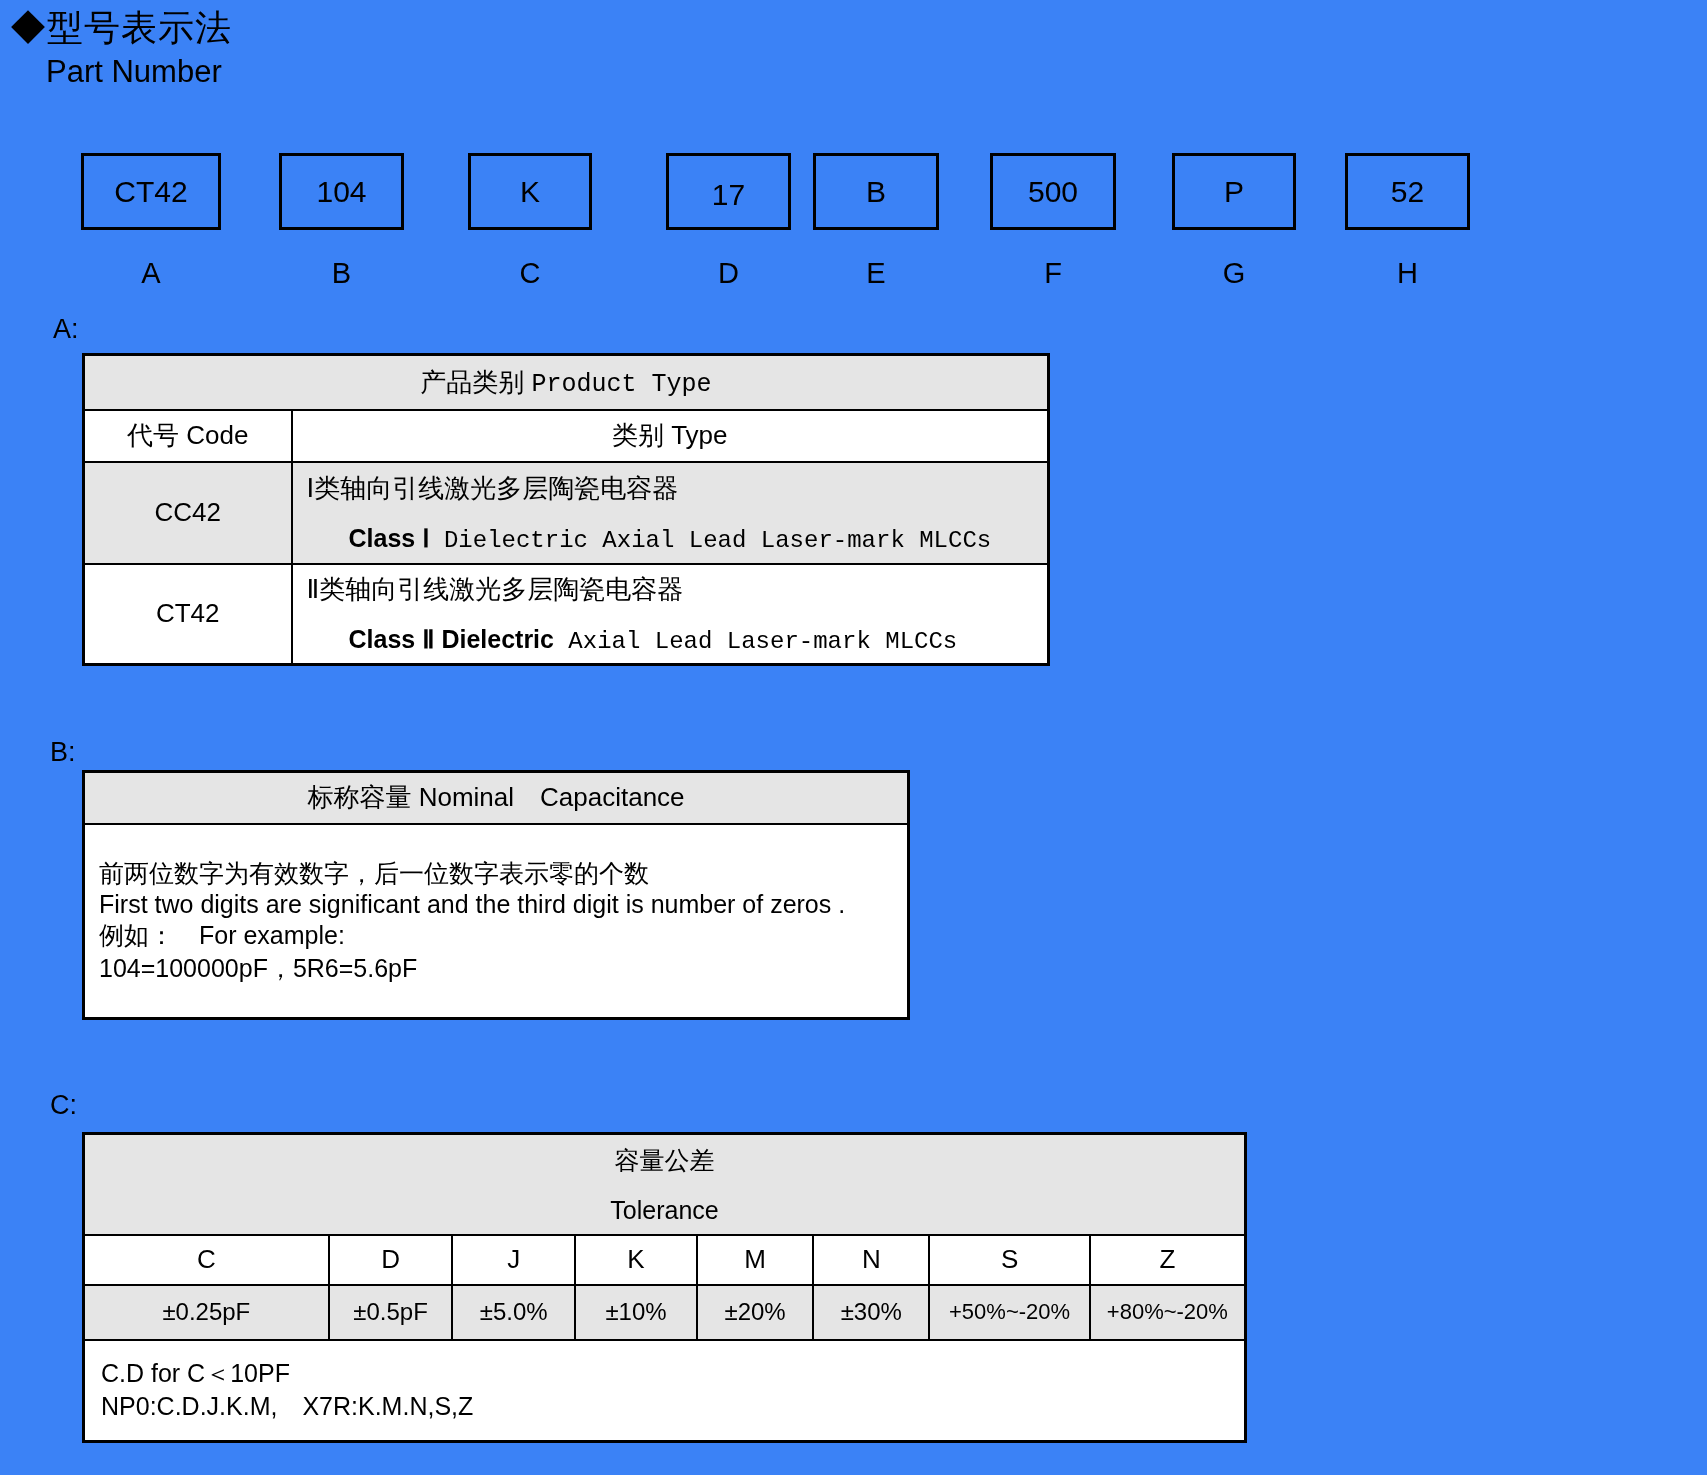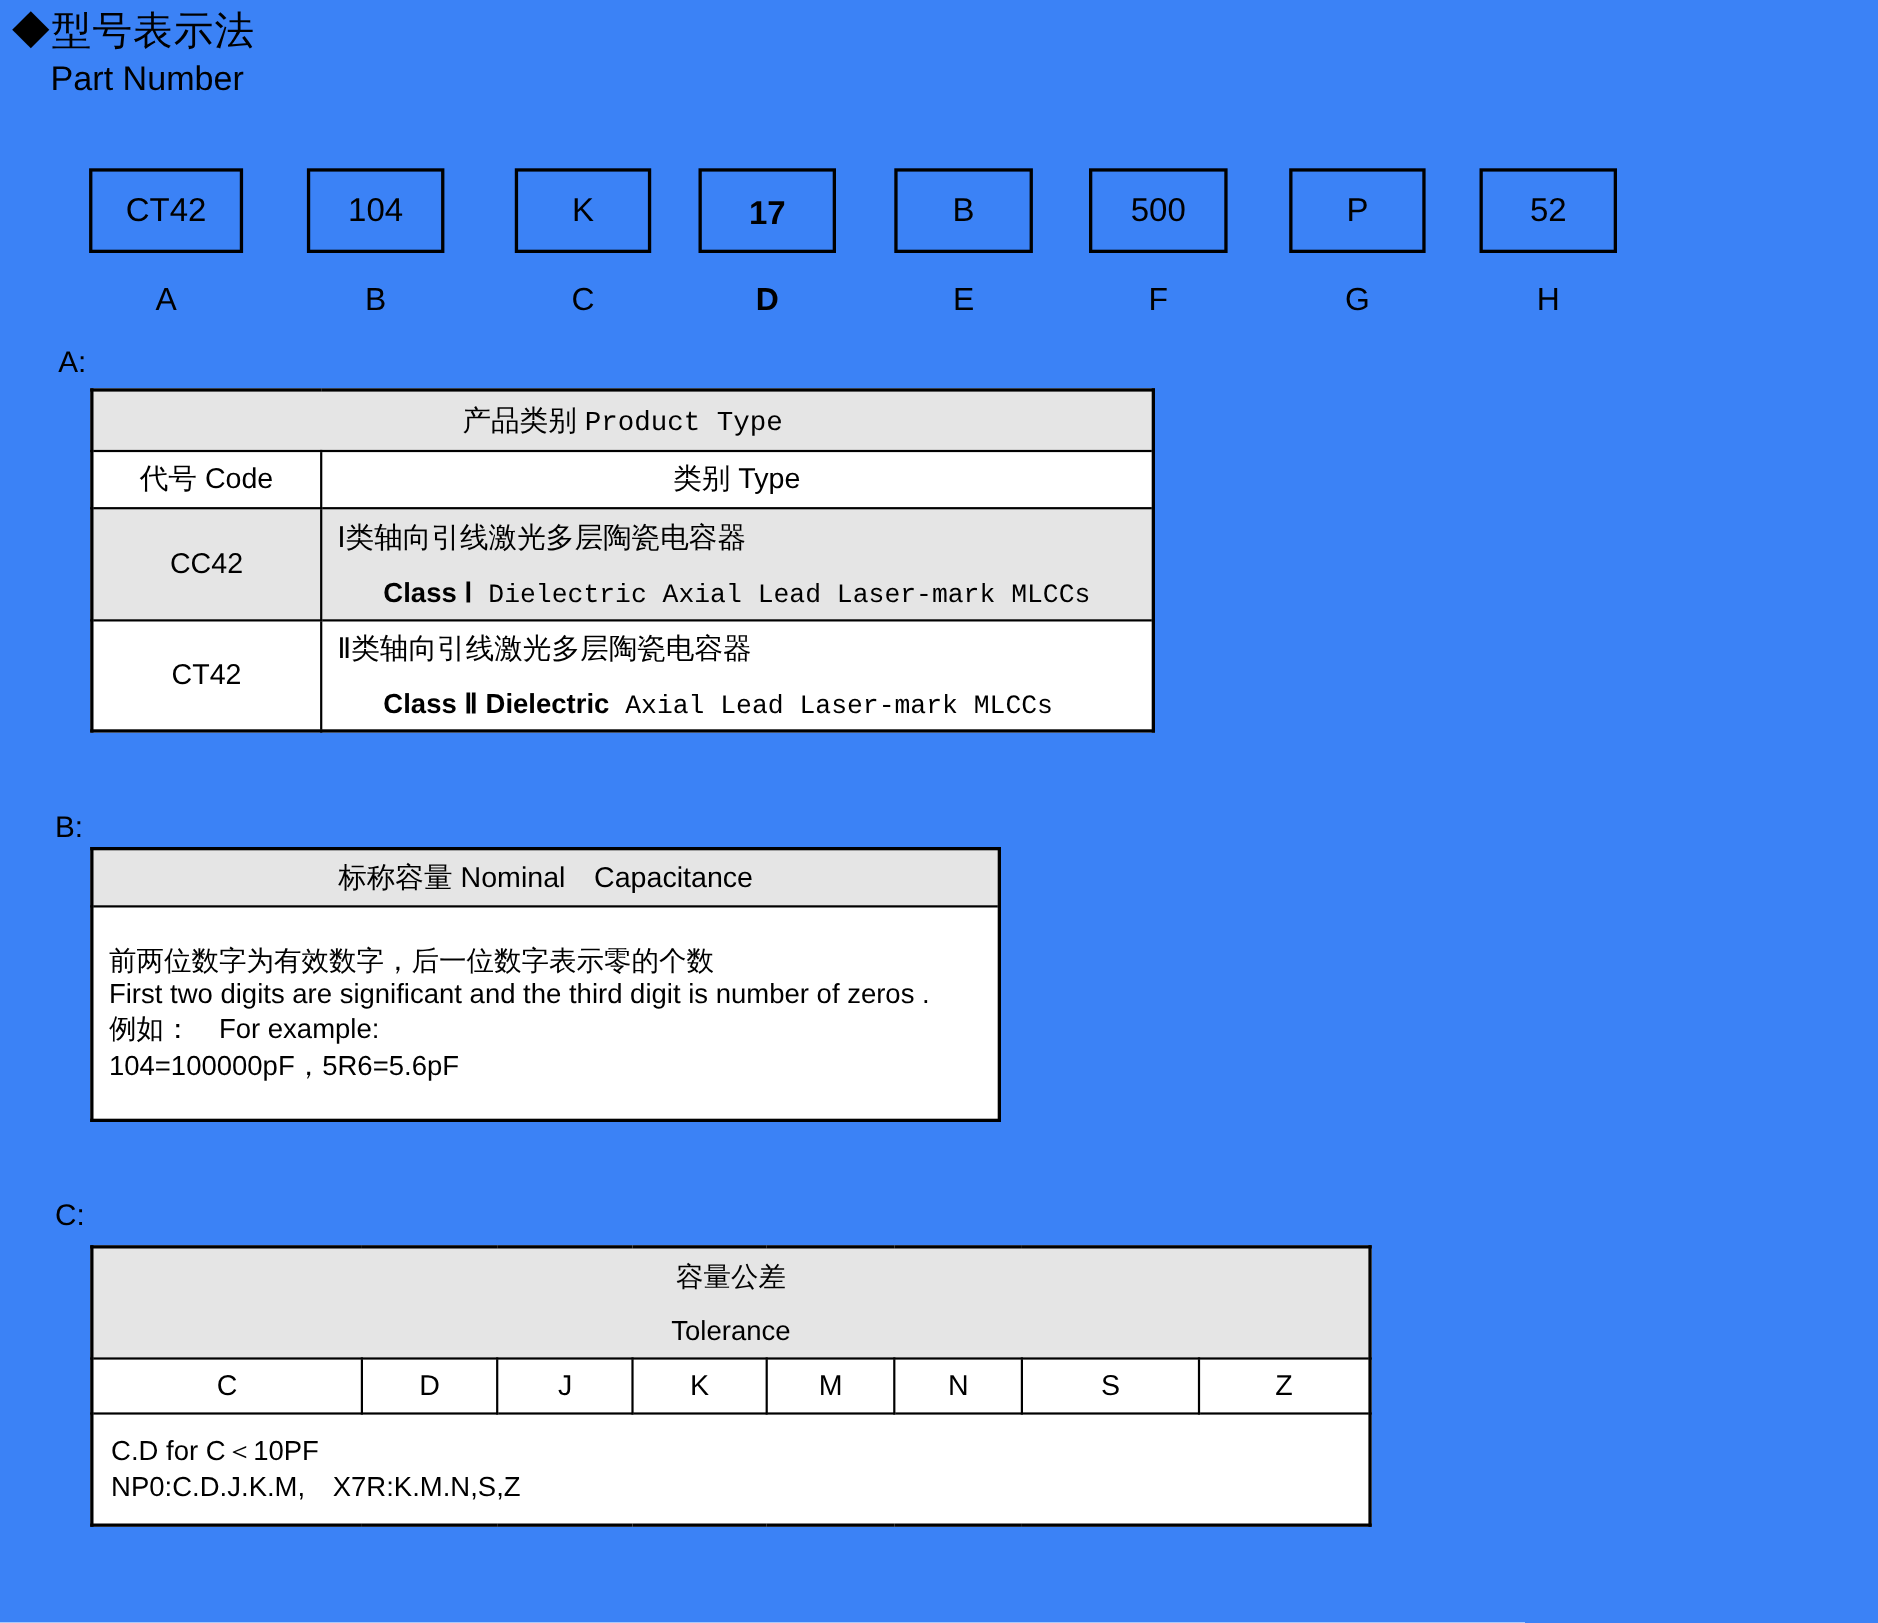--- a/index.html
+++ b/index.html
@@ -84,21 +84,21 @@
     <span class="pbox-label">A</span>
   </div>
   <div class="pbox-wrap" style="left:279px; width:125px;">
     <div class="pbox">104</div>
     <span class="pbox-label">B</span>
   </div>
   <div class="pbox-wrap" style="left:468px; width:124px;">
     <div class="pbox">K</div>
     <span class="pbox-label">C</span>
   </div>
-  <div class="pbox-wrap" style="left:635px; width:125px;font-weight:bold;">
+  <div class="pbox-wrap" style="left:666px; width:125px;">
     <div class="pbox" style="padding-top:6px;">17</div>
     <span class="pbox-label">D</span>
   </div>
   <div class="pbox-wrap" style="left:813px; width:126px;">
     <div class="pbox">B</div>
     <span class="pbox-label">E</span>
   </div>
   <div class="pbox-wrap" style="left:990px; width:126px;">
     <div class="pbox">500</div>
     <span class="pbox-label">F</span>
@@ -196,20 +196,30 @@
     <tr class="r-codes">
       <td class="center">C</td>
       <td class="center">D</td>
       <td class="center">J</td>
       <td class="center">K</td>
       <td class="center">M</td>
       <td class="center">N</td>
       <td class="center">S</td>
       <td class="center">Z</td>
     </tr>
+    <tr class="r-vals">
+      <td class="center gray">±0.25pF</td>
+      <td class="center gray">±0.5pF</td>
+      <td class="center gray">±5.0%</td>
+      <td class="center gray">±10%</td>
+      <td class="center gray">±20%</td>
+      <td class="center gray">±30%</td>
+      <td class="center gray small">+50%~-20%</td>
+      <td class="center gray small">+80%~-20%</td>
+    </tr>
     <tr class="r-note">
       <td colspan="8">
         <div class="note-inner">
           <div>C.D for C＜10PF</div>
           <div>NP0:C.D.J.K.M,　X7R:K.M.N,S,Z</div>
         </div>
       </td>
     </tr>
   </tbody>
     </table>

